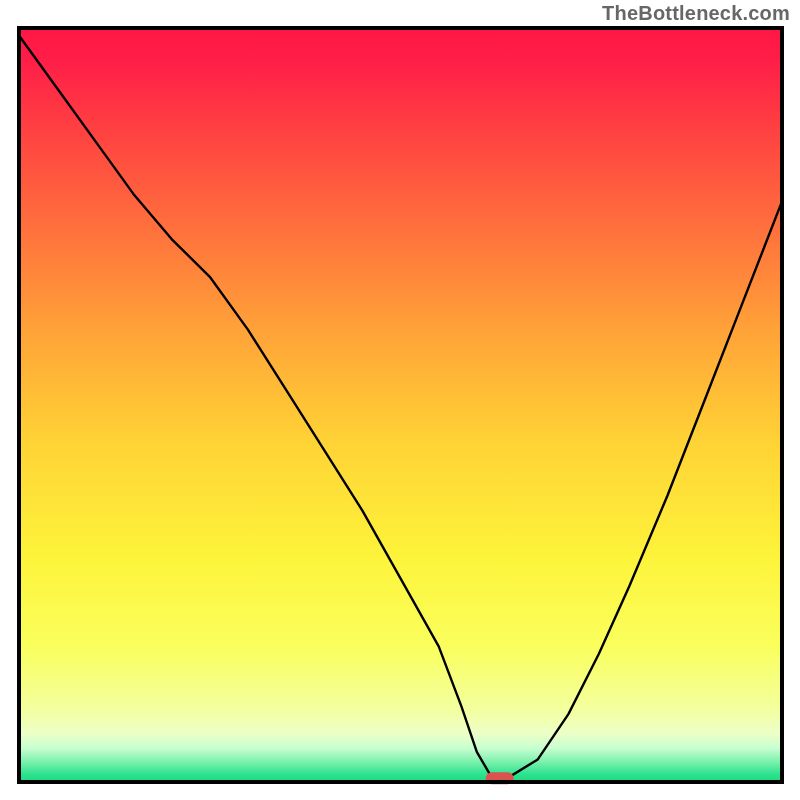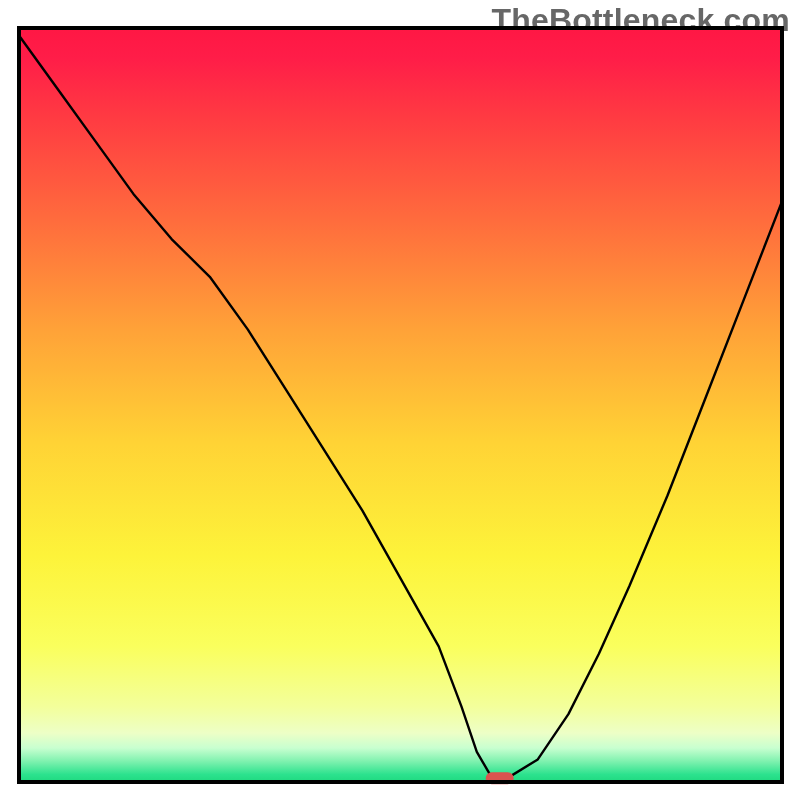--- a/index.html
+++ b/index.html
@@ -13,21 +13,21 @@
   .frame {
     position: relative;
     width: 800px;
     height: 800px;
   }
   .watermark {
     position: absolute;
     top: 2px;
     right: 10px;
     font-family: Arial, Helvetica, sans-serif;
-    font-size: 32px;
+    font-size: 20px;
     font-weight: bold;
     color: #676767;
     letter-spacing: 0.2px;
   }
   svg {
     position: absolute;
     top: 0;
     left: 0;
   }
 </style>

